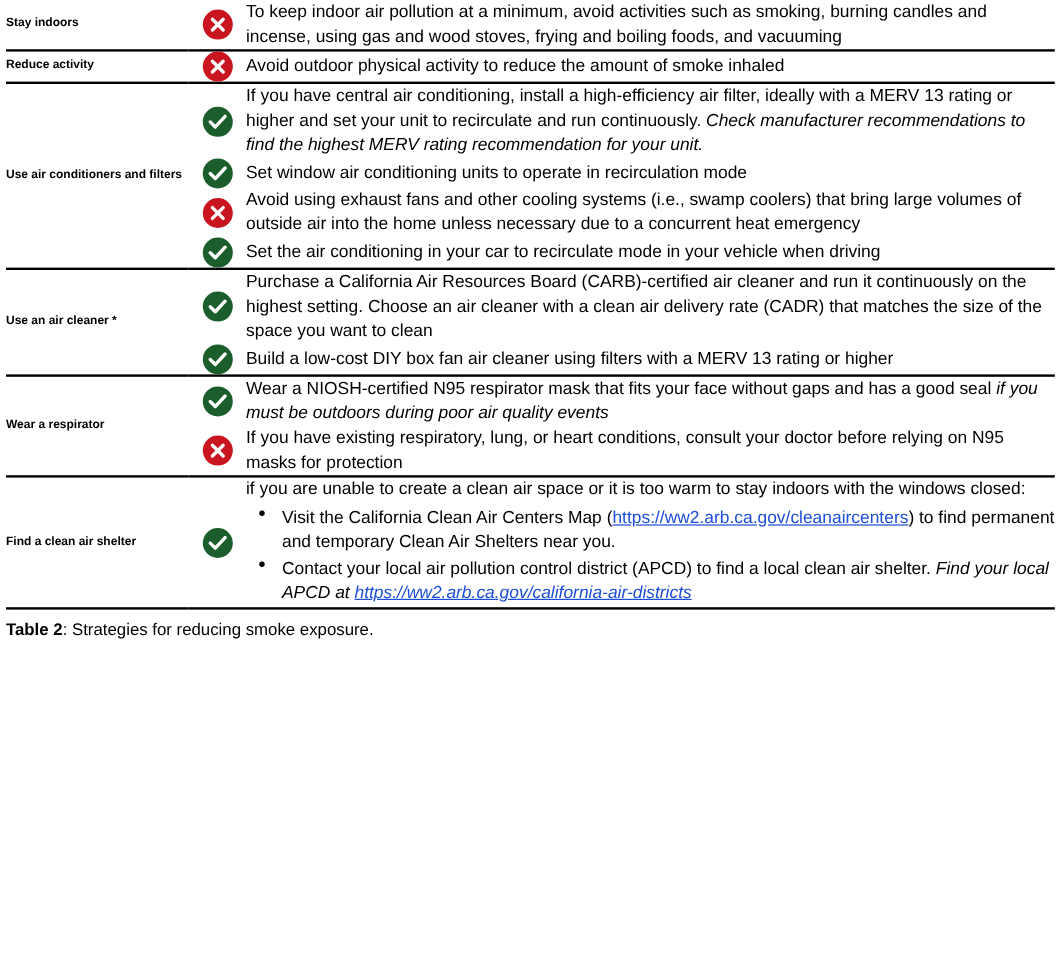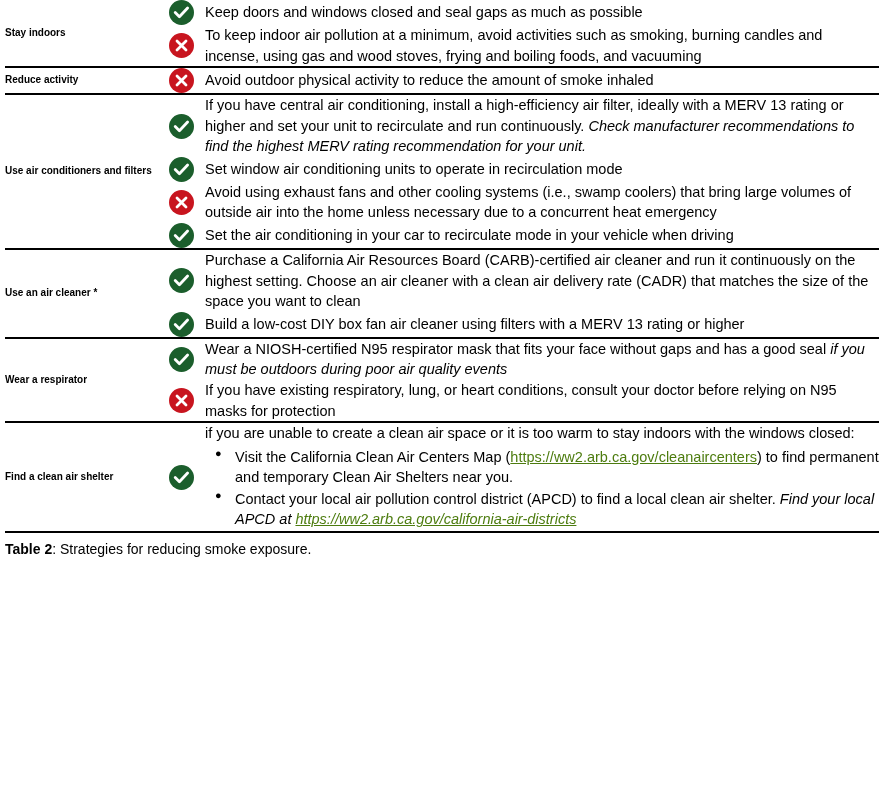--- a/index.html
+++ b/index.html
@@ -91,21 +91,21 @@
 
   .icon svg {
     position: absolute;
     left: 0;
     top: 0;
   }
 
   em.ital { font-style: italic; }
 
   a.doclink {
-    color: #4d7c0f;
+    color: #1d4ed8;
     text-decoration: underline;
   }
   a.doclink.ital { font-style: italic; text-decoration: underline; }
 
   ul.bullets {
     margin: 3px 0 0 0;
     padding-left: 30px;
     list-style: none;
   }
   ul.bullets li {
@@ -149,30 +149,20 @@
         <td class="label-cell">Stay indoors</td>
         <td class="body-cell">
           <table class="items">
             <colgroup>
                 <col class="c-icon">
                 <col class="c-text">
               </colgroup>
             <tbody>
               <tr>
                 <td class="icon-cell">
-                  <span class="icon check">
-                    <svg width="25" height="25" viewBox="0 0 25 25">
-                        <path d="M6.2 12.6 L10.4 16.8 L18.6 8.0" stroke="#ffffff" stroke-width="2.8" fill="none" stroke-linecap="round" stroke-linejoin="round"></path>
-                      </svg>
-                  </span>
-                </td>
-                <td class="text-cell">Keep doors and windows closed and seal gaps as much as possible</td>
-              </tr>
-              <tr>
-                <td class="icon-cell">
                   <span class="icon cross">
                     <svg width="25" height="25" viewBox="0 0 25 25">
                         <path d="M8 8 L17 17 M17 8 L8 17" stroke="#ffffff" stroke-width="2.8" fill="none" stroke-linecap="round"></path>
                       </svg>
                   </span>
                 </td>
                 <td class="text-cell">To keep indoor air pollution at a minimum, avoid activities such as smoking, burning candles and incense, using gas and wood stoves, frying and boiling foods, and vacuuming</td>
               </tr>
             </tbody>
           </table>

